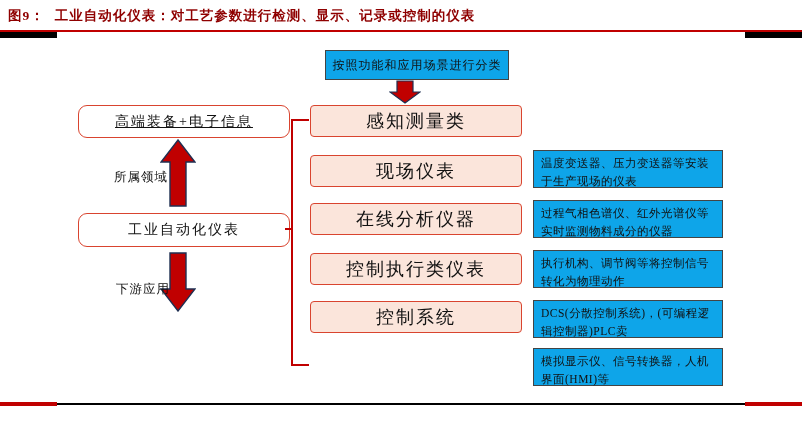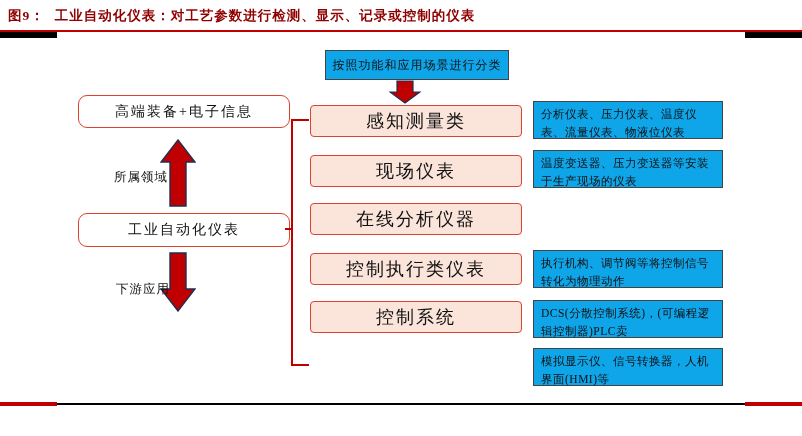--- a/index.html
+++ b/index.html
@@ -24,21 +24,21 @@
         display:flex;align-items:center;justify-content:center;text-align:center;
         font-size:14px;letter-spacing:2px;}
   .pinkbox{position:absolute;left:310px;width:210px;height:30px;background:#FBE5DB;border:1.6px solid #D9442F;
         border-radius:4px;display:flex;align-items:center;justify-content:center;
         font-size:18px;letter-spacing:2px;}
   .blackbox{position:absolute;background:#0ea5e9;border:1px solid #444;
         font-size:11.5px;line-height:1.55;padding:4px 7px;letter-spacing:0.5px;}
   .descbox{left:533px;width:190px;height:38px;box-sizing:border-box;}
   
   .lbox{left:78px;width:210px;}
-  .box-top{top:95px;height:31px;}
+  .box-top{top:105px;height:31px;text-decoration:underline;}
   .box-mid{top:213px;height:32px;}
   .box-bot{top:318px;height:80px;font-size:13px;line-height:1.7;padding:4px 12px;box-sizing:border-box;}
   .arrow{position:absolute;}
   .arrow-label{position:absolute;font-size:12.5px;letter-spacing:1px;color:#111;}
   
   .brk{position:absolute;background:#C00000;}
   .brk-v{left:291px;top:119px;width:2px;height:247px;}
   .brk-top{left:291px;top:119px;width:18px;height:2px;}
   .brk-bot{left:291px;top:364px;width:18px;height:2px;}
   .brk-conn{left:285px;top:228px;width:8px;height:2px;}
@@ -82,22 +82,22 @@
   <svg class="arrow" style="left:389px;top:80px;" width="32" height="24" viewBox="0 0 32 24">
     <polygon points="8,1 24,1 24,12 31,12 16,23 1,12 8,12" fill="#C00000" stroke="#1F2F52" stroke-width="1.2"></polygon>
   </svg>
 
   <div class="pinkbox" style="top:105px;">感知测量类</div>
   <div class="pinkbox" style="top:155px;">现场仪表</div>
   <div class="pinkbox" style="top:203px;">在线分析仪器</div>
   <div class="pinkbox" style="top:253px;">控制执行类仪表</div>
   <div class="pinkbox" style="top:301px;">控制系统</div>
 
-  <div class="blackbox descbox" style="top:101px;">分析仪表、压力仪表、温度仪表、流量仪表、物液位仪表</div>
   <div class="blackbox descbox" style="top:150px;">温度变送器、压力变送器等安装于生产现场的仪表</div>
+  <div class="blackbox descbox" style="top:200px;">过程气相色谱仪、红外光谱仪等实时监测物料成分的仪器</div>
   <div class="blackbox descbox" style="top:250px;">执行机构、调节阀等将控制信号转化为物理动作</div>
   <div class="blackbox descbox" style="top:300px;">DCS(分散控制系统)，(可编程逻辑控制器)PLC卖</div>
   <div class="blackbox descbox" style="top:348px;">模拟显示仪、信号转换器，人机界面(HMI)等</div>
 
   <div class="rule-bottom"></div>
   <div class="fcap fcap-left"></div>
   <div class="fcap fcap-right"></div>
 
 </div>
 

